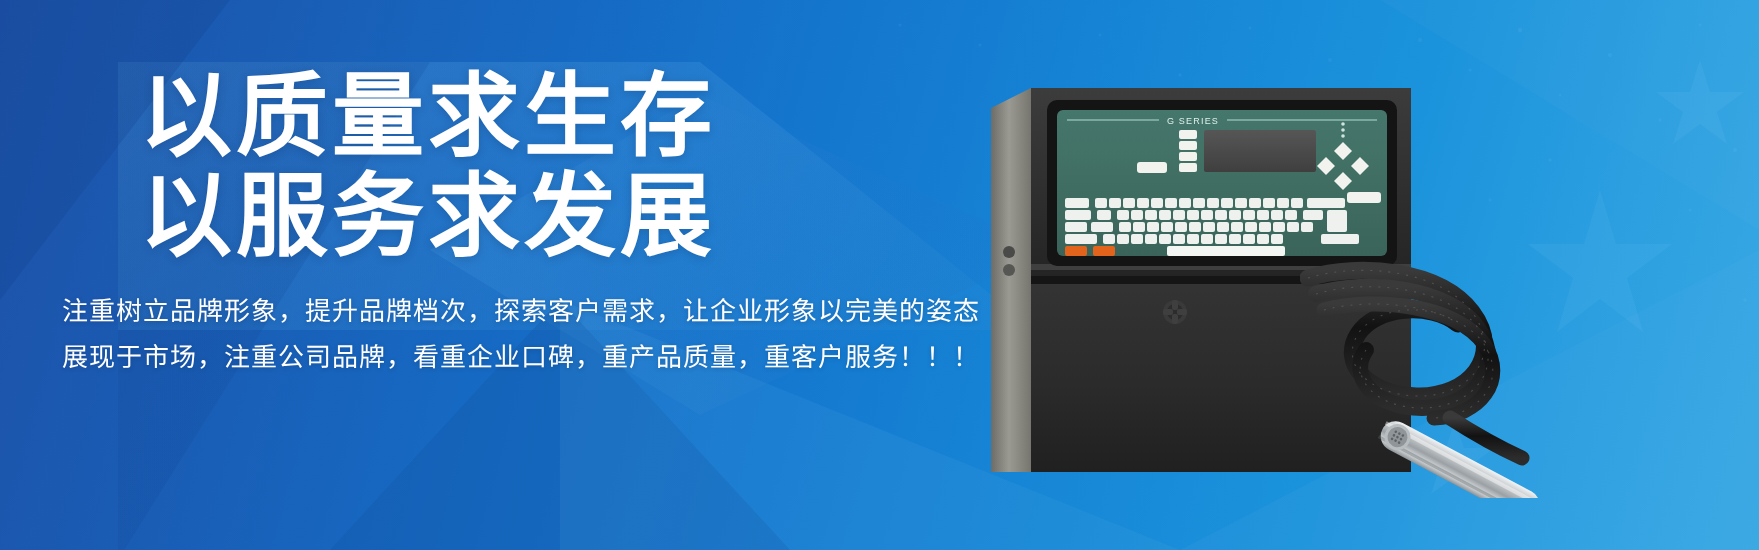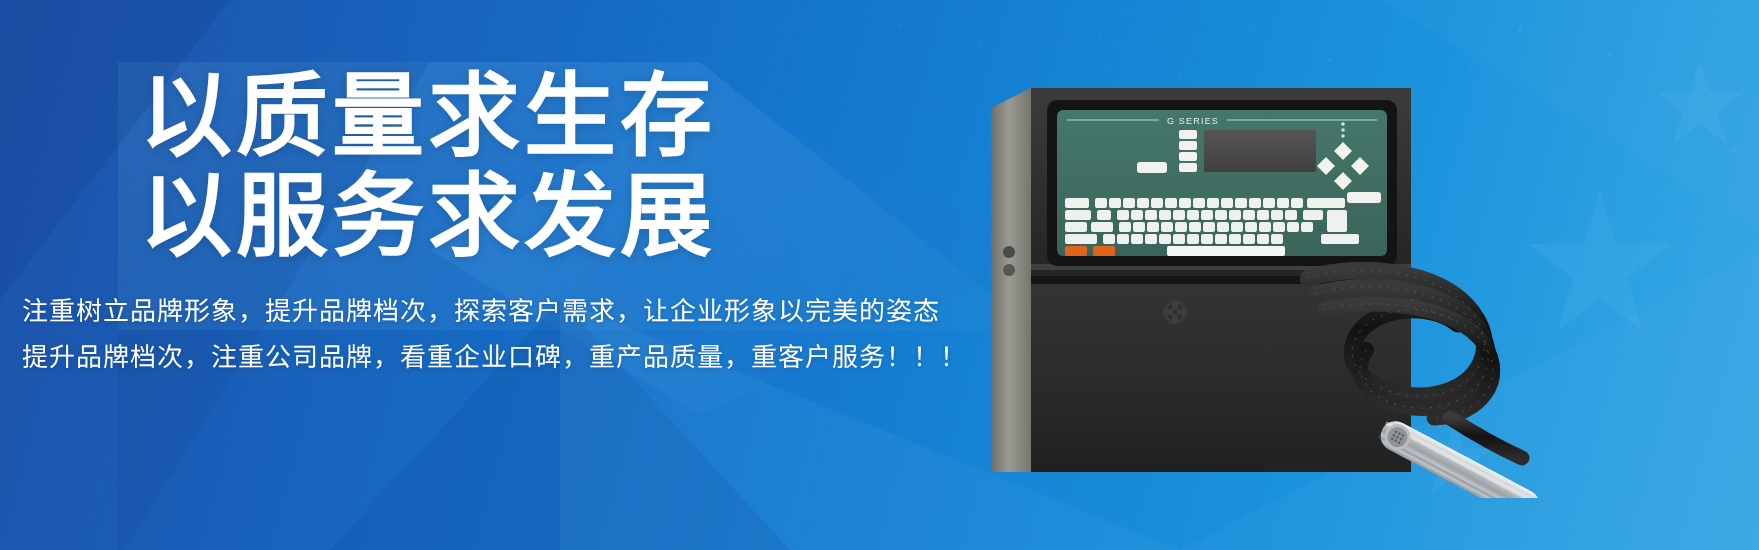--- a/index.html
+++ b/index.html
@@ -63,21 +63,21 @@
 
   .sub {
     color: #ffffff;
     font-size: 26px;
     line-height: 46px;
     letter-spacing: 1px;
     white-space: nowrap;
     font-weight: 400;
     text-shadow: 0 1px 4px rgba(6,30,70,.25);
   }
-  .sub-wrap { margin-top: 22px; margin-left: -118px; }
+  .sub-wrap { margin-top: 22px; margin-left: -118px; text-align: center; }
 
   
   .machine {
     position: absolute;
     left: 991px;
     top: 52px;
     width: 340px;
     height: 420px;
   }
   .machine svg { display:block; }
@@ -156,21 +156,21 @@
       </g>
     </svg>
   </div>
 
   <div class="copy">
     <div class="headline line1">以质量求生存</div>
     <div class="headline line2">以服务求发展</div>
 
     <div class="sub-wrap">
       <div class="sub">注重树立品牌形象，提升品牌档次，探索客户需求，让企业形象以完美的姿态</div>
-      <div class="sub">提升品牌档次，注重公司品牌，看重企业口碑，重产品质量，重客户服务！！！</div>
+      <div class="sub">展现于市场，注重公司品牌，看重企业口碑，重产品质量，重客户服务！！！</div>
     </div>
   </div>
 
   <div class="machine">
     <svg width="420" height="420" viewBox="0 0 420 420">
       <defs>
         <linearGradient id="sideMetal" x1="0" y1="0" x2="1" y2="0">
           <stop offset="0%" stop-color="#6d6c66"></stop>
           <stop offset="45%" stop-color="#9a9992"></stop>
           <stop offset="100%" stop-color="#76756e"></stop>

